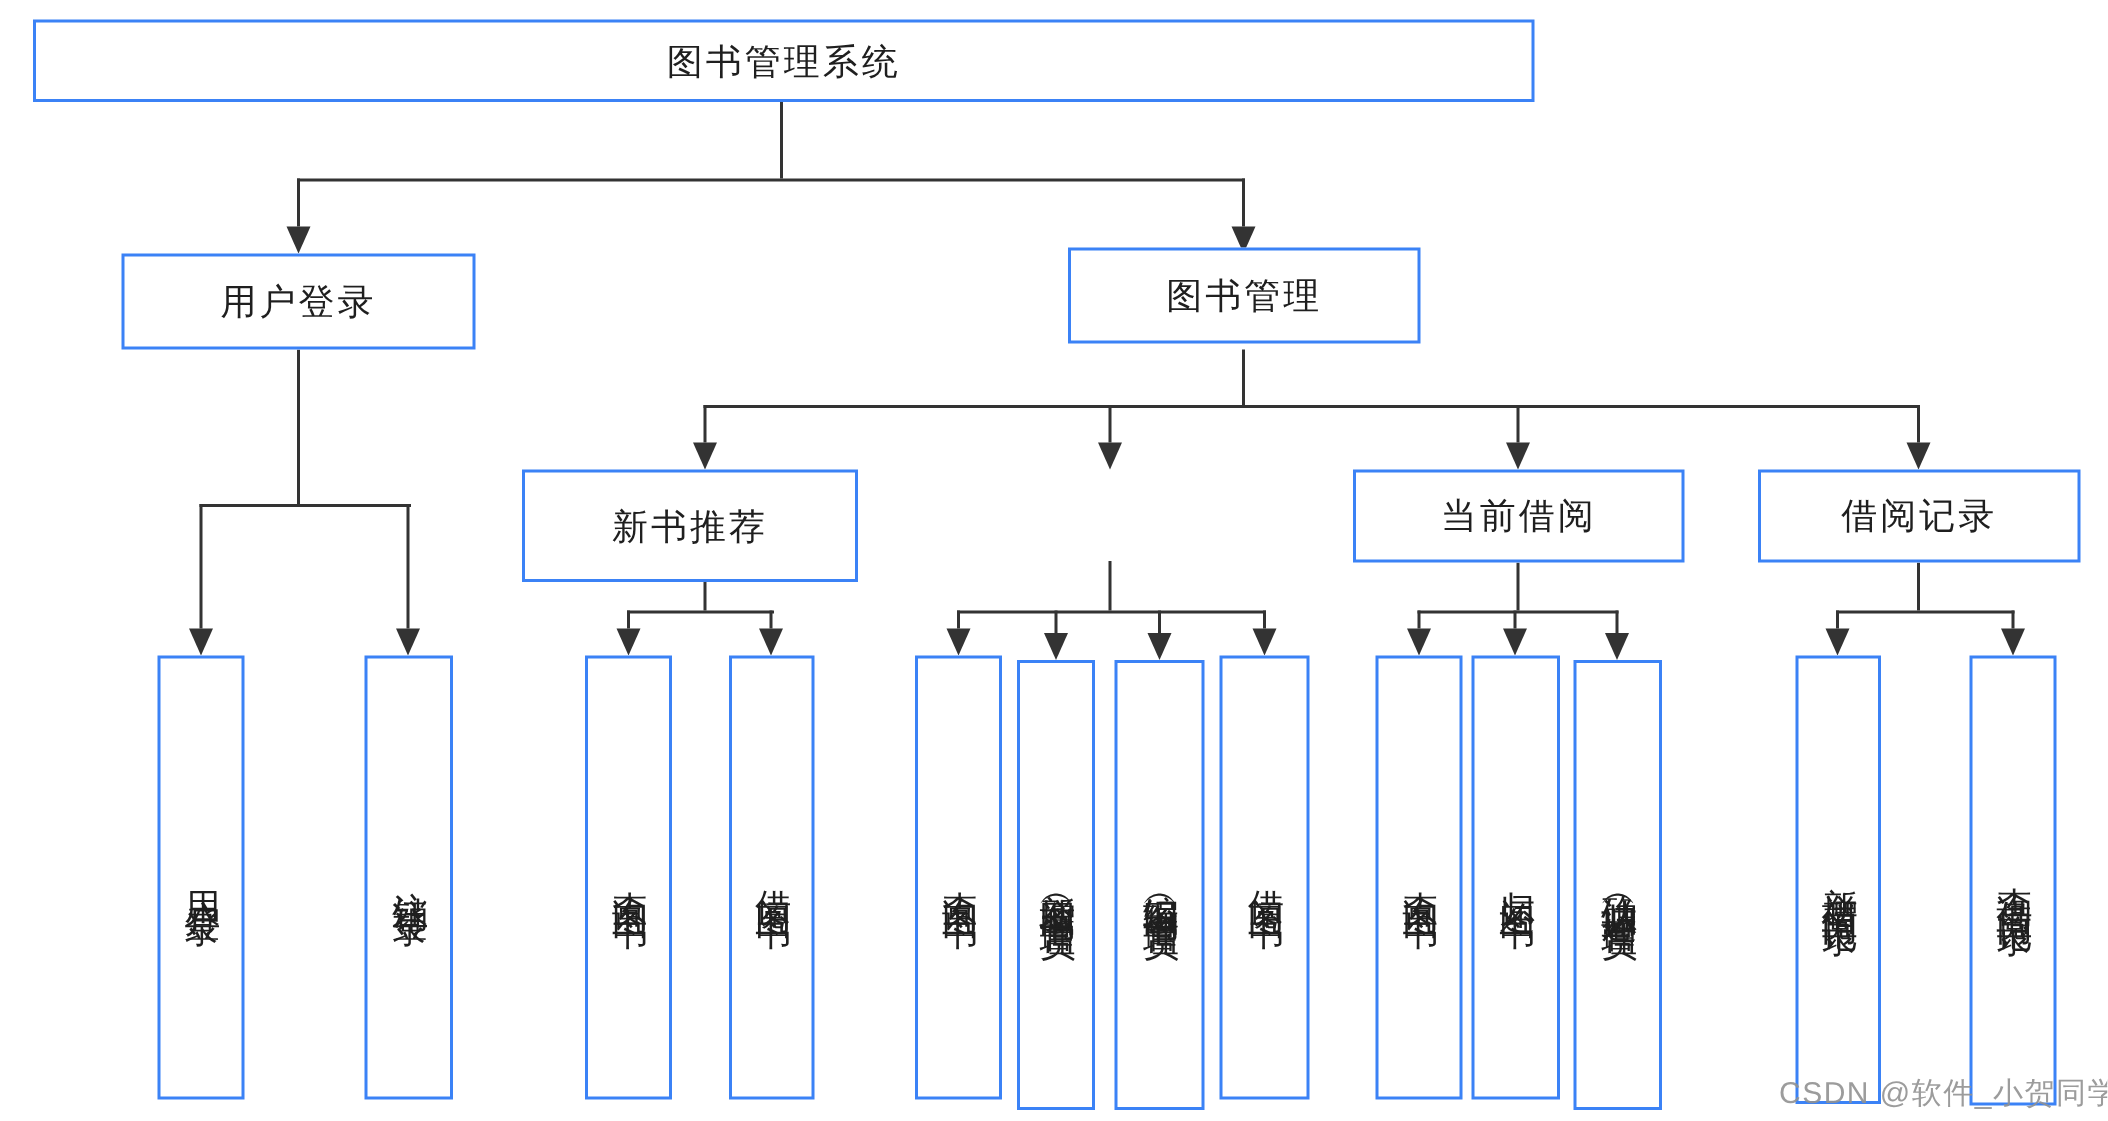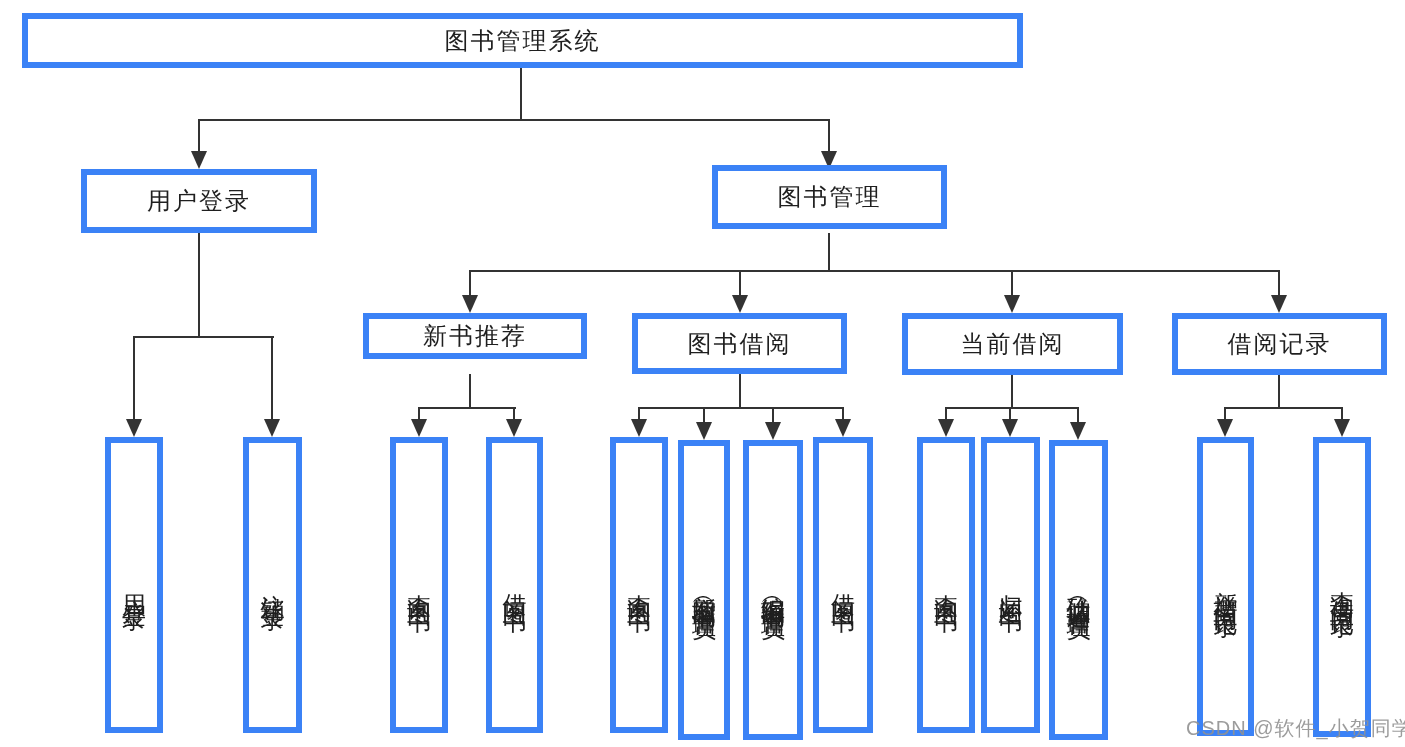--- a/index.html
+++ b/index.html
@@ -11,21 +11,21 @@
   #canvas {
     position: relative;
     width: 1405px;
     height: 747px;
     background: #ffffff;
     overflow: hidden;
   }
   .box {
     position: absolute;
     box-sizing: border-box;
-    border: 6px solid #3b82f6;
+    border: 2px solid #3b82f6;
     background: #ffffff;
     display: flex;
     align-items: center;
     justify-content: center;
     z-index: 2;
   }
   .hlabel {
     font-size: 24px;
     color: #1f1f1f;
     letter-spacing: 2px;
@@ -102,25 +102,22 @@
   <div class="line" style="left:469px; top:270px; width:811px; height:2px;"></div>
   <div class="line" style="left:469px; top:270px; width:2px; height:25px;"></div>
   <div class="arrowhead" style="left:462px; top:295px;"></div>
   <div class="line" style="left:739px; top:270px; width:2px; height:25px;"></div>
   <div class="arrowhead" style="left:732px; top:295px;"></div>
   <div class="line" style="left:1011px; top:270px; width:2px; height:25px;"></div>
   <div class="arrowhead" style="left:1004px; top:295px;"></div>
   <div class="line" style="left:1278px; top:270px; width:2px; height:25px;"></div>
   <div class="arrowhead" style="left:1271px; top:295px;"></div>
 
-  <div class="box" style="left:363px; top:313px; width:224px; height:46px;">
+  <div class="box" style="left:348px; top:313px; width:224px; height:75px;">
     <span class="hlabel">新书推荐</span>
-  </div>
-  <div class="box" style="left:632px; top:313px; width:215px; height:61px;">
-    <span class="hlabel">图书借阅</span>
   </div>
   <div class="box" style="left:1172px; top:313px; width:215px; height:62px;">
     <span class="hlabel">借阅记录</span>
   </div>
   <div class="box" style="left:902px; top:313px; width:221px; height:62px;">
     <span class="hlabel">当前借阅</span>
   </div>
 
   <div class="line" style="left:469px; top:374px; width:2px; height:33px;"></div>
   <div class="line" style="left:418px; top:407px; width:98px; height:2px;"></div>

